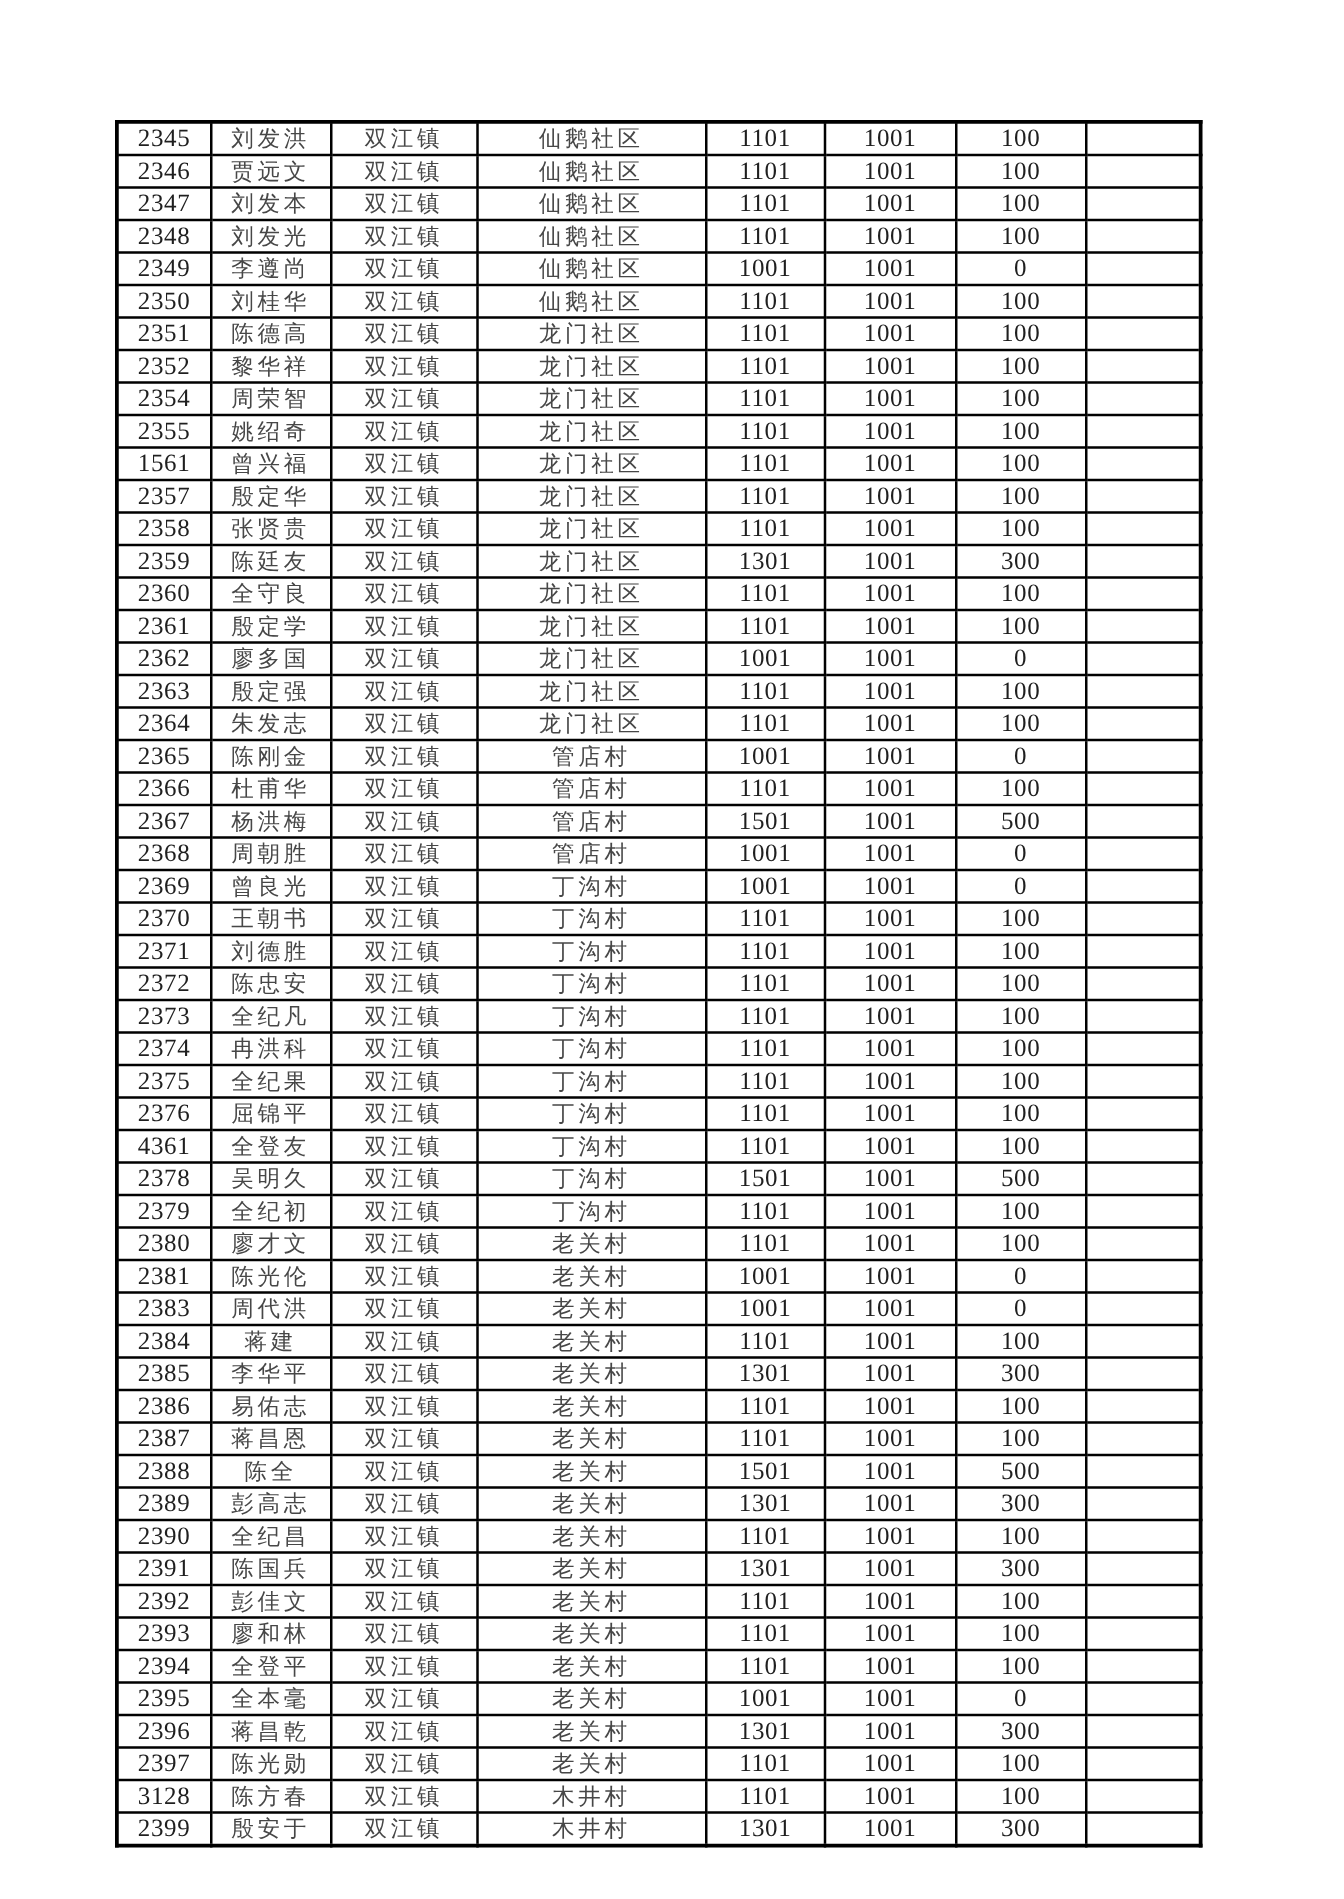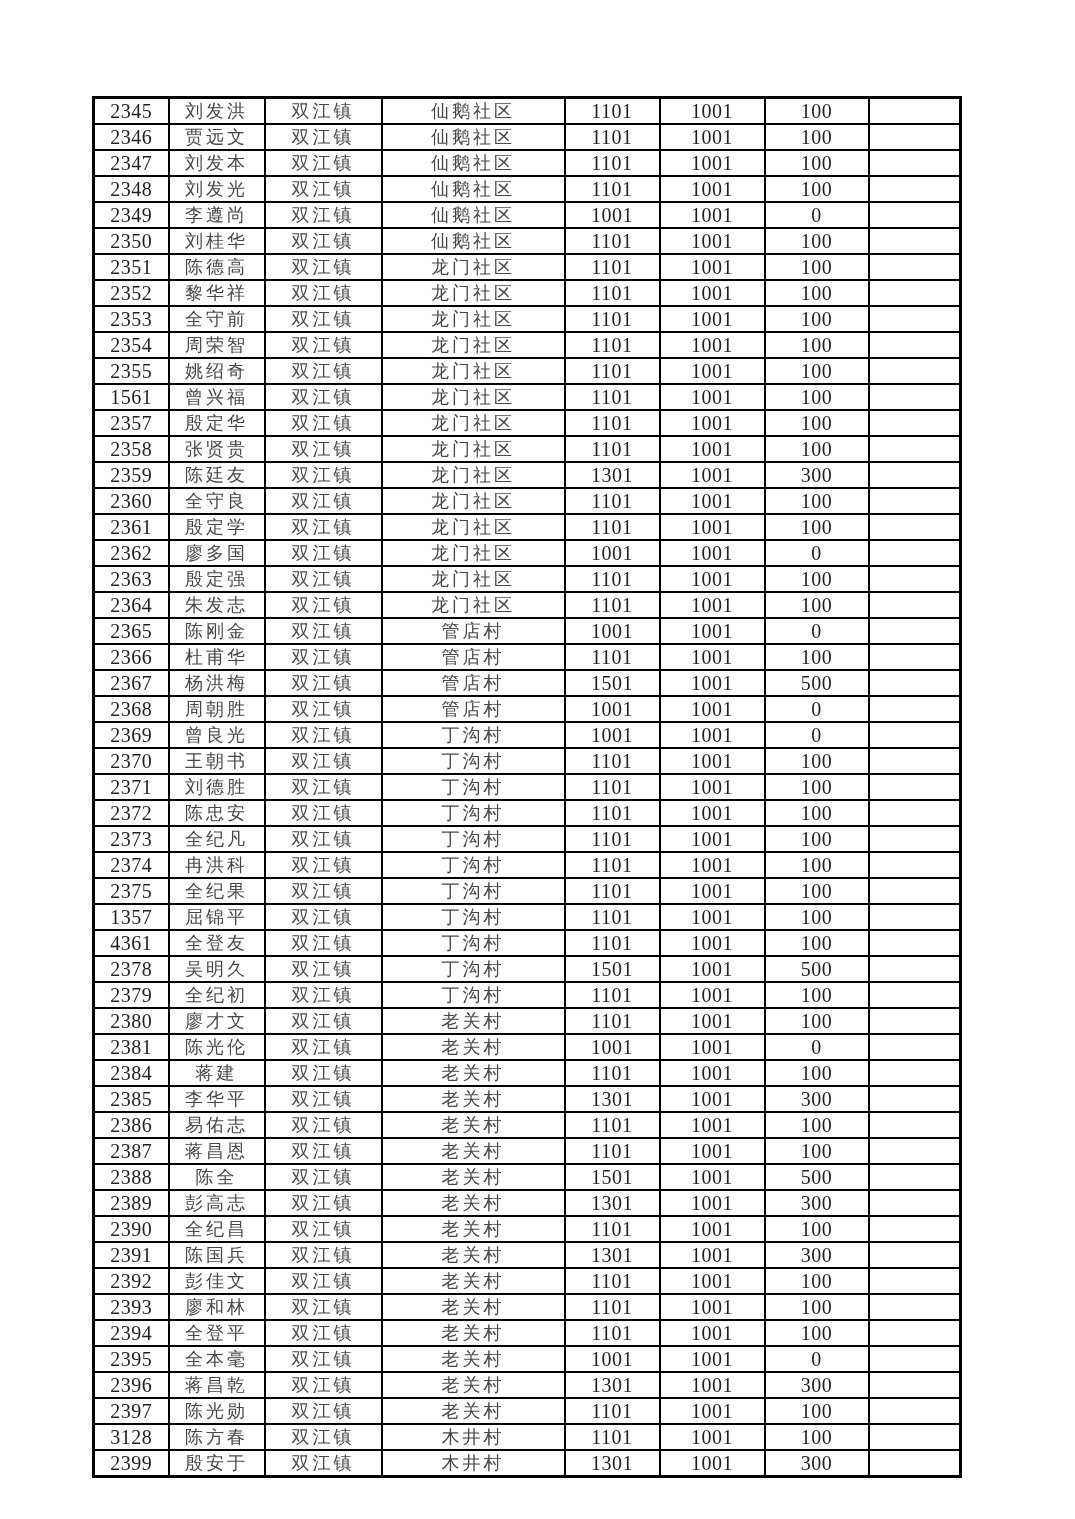--- a/index.html
+++ b/index.html
@@ -140,30 +140,20 @@
           <td class="num">2352</td>
           <td class="zh">黎华祥</td>
           <td class="zh">双江镇</td>
           <td class="zh">龙门社区</td>
           <td class="num">1101</td>
           <td class="num">1001</td>
           <td class="num">100</td>
           <td class="num"></td>
         </tr>
         <tr>
-          <td class="num">2353</td>
-          <td class="zh">全守前</td>
-          <td class="zh">双江镇</td>
-          <td class="zh">龙门社区</td>
-          <td class="num">1101</td>
-          <td class="num">1001</td>
-          <td class="num">100</td>
-          <td class="num"></td>
-        </tr>
-        <tr>
           <td class="num">2354</td>
           <td class="zh">周荣智</td>
           <td class="zh">双江镇</td>
           <td class="zh">龙门社区</td>
           <td class="num">1101</td>
           <td class="num">1001</td>
           <td class="num">100</td>
           <td class="num"></td>
         </tr>
         <tr>
@@ -370,21 +360,21 @@
           <td class="num">2375</td>
           <td class="zh">全纪果</td>
           <td class="zh">双江镇</td>
           <td class="zh">丁沟村</td>
           <td class="num">1101</td>
           <td class="num">1001</td>
           <td class="num">100</td>
           <td class="num"></td>
         </tr>
         <tr>
-          <td class="num">1357</td>
+          <td class="num">2376</td>
           <td class="zh">屈锦平</td>
           <td class="zh">双江镇</td>
           <td class="zh">丁沟村</td>
           <td class="num">1101</td>
           <td class="num">1001</td>
           <td class="num">100</td>
           <td class="num"></td>
         </tr>
         <tr>
           <td class="num">4361</td>
@@ -422,20 +412,30 @@
           <td class="zh">双江镇</td>
           <td class="zh">老关村</td>
           <td class="num">1101</td>
           <td class="num">1001</td>
           <td class="num">100</td>
           <td class="num"></td>
         </tr>
         <tr>
           <td class="num">2381</td>
           <td class="zh">陈光伦</td>
+          <td class="zh">双江镇</td>
+          <td class="zh">老关村</td>
+          <td class="num">1001</td>
+          <td class="num">1001</td>
+          <td class="num">0</td>
+          <td class="num"></td>
+        </tr>
+        <tr>
+          <td class="num">2383</td>
+          <td class="zh">周代洪</td>
           <td class="zh">双江镇</td>
           <td class="zh">老关村</td>
           <td class="num">1001</td>
           <td class="num">1001</td>
           <td class="num">0</td>
           <td class="num"></td>
         </tr>
         <tr>
           <td class="num">2384</td>
           <td class="zh">蒋建</td>

